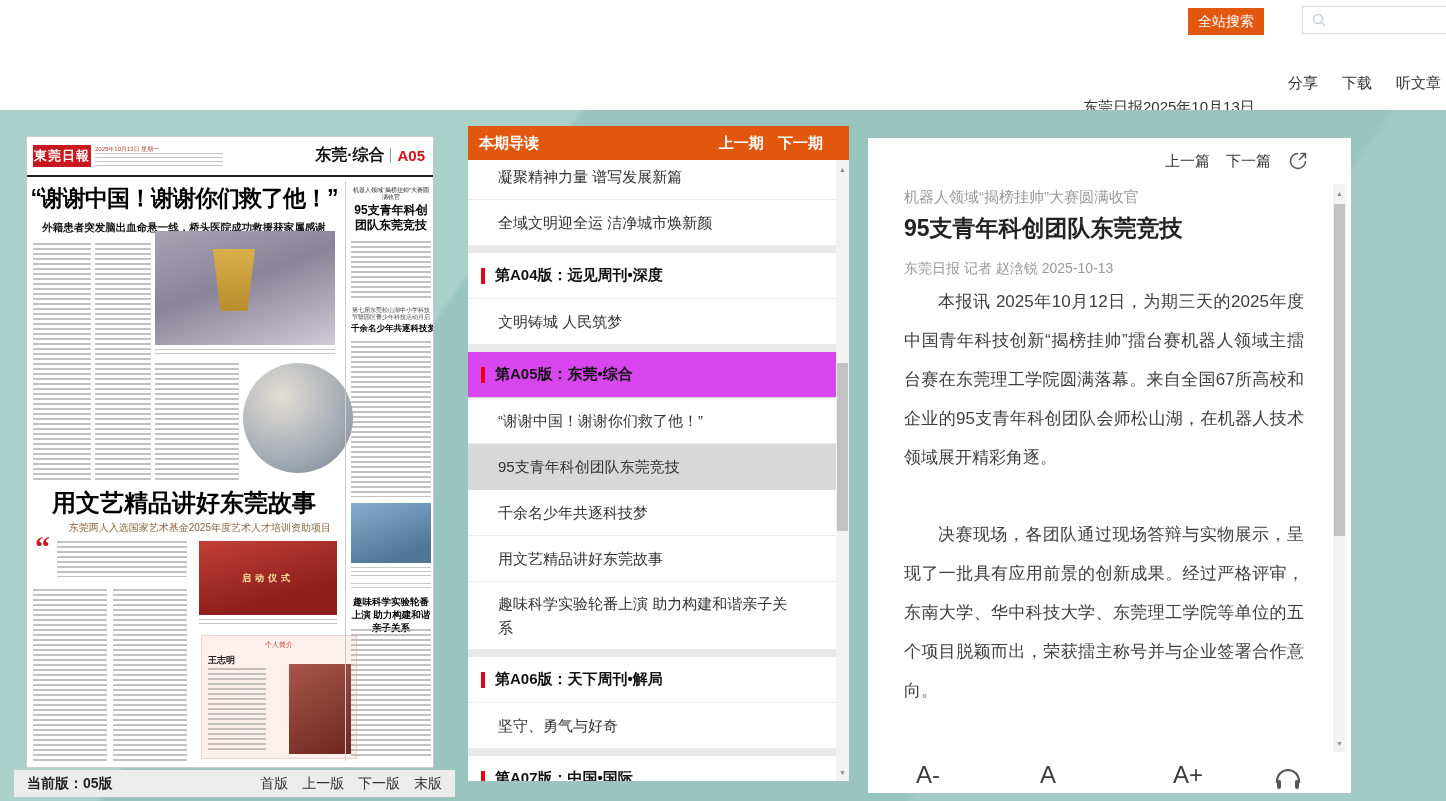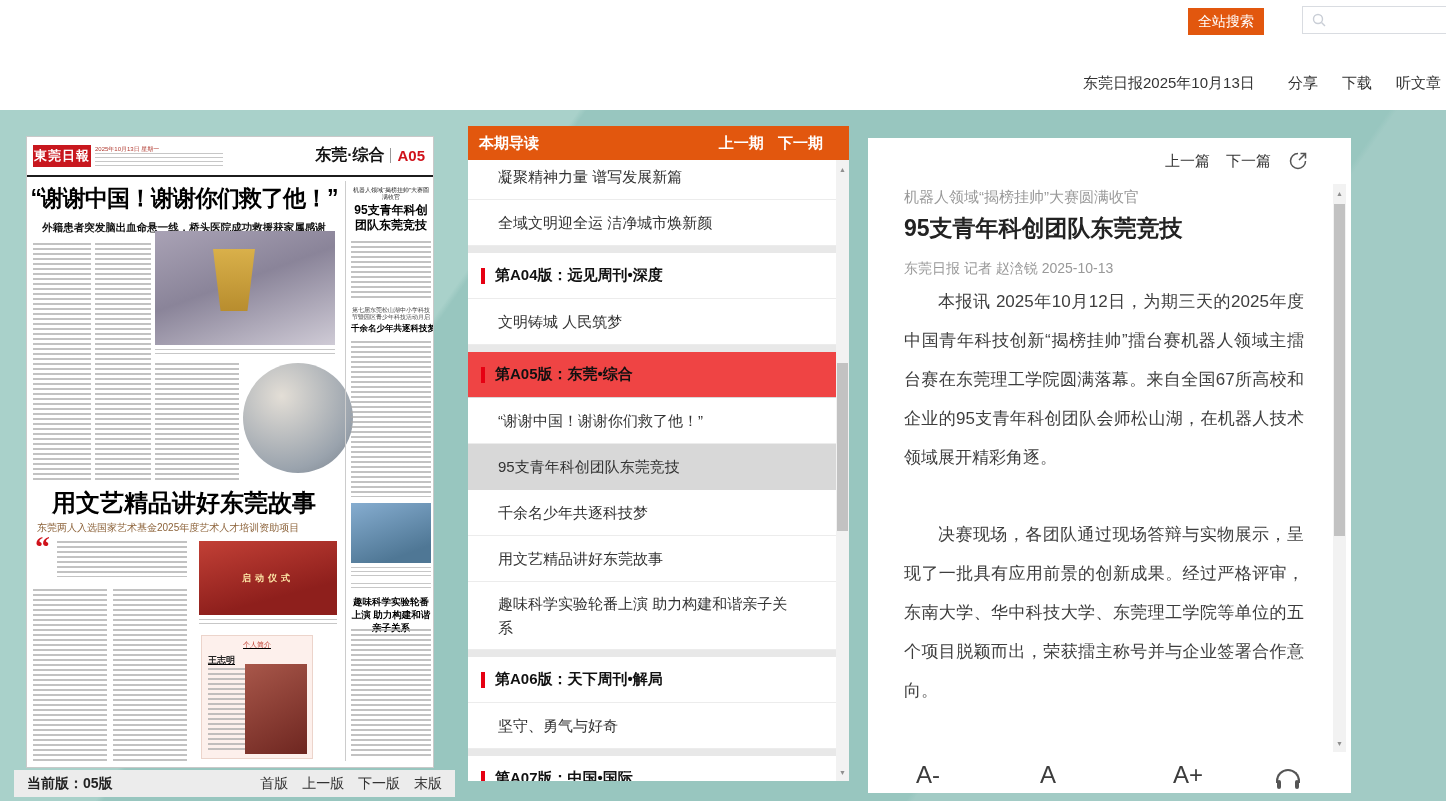--- a/index.html
+++ b/index.html
@@ -9,21 +9,21 @@
 
   
   .topbar{position:absolute;left:0;top:0;width:1446px;height:86px;background:#fff;}
   .search-btn{position:absolute;left:1188px;top:8px;width:76px;height:27px;background:#e2570e;
       color:#fff;font-size:14px;display:flex;align-items:center;justify-content:center;cursor:pointer;}
   .search-box{position:absolute;left:1302px;top:6px;width:220px;height:28px;background:#fff;
       border:1px solid #d9dce1;display:flex;align-items:center;padding-left:8px;box-sizing:border-box;}
   .search-box svg{display:block;}
   .meta-row{position:absolute;top:72px;left:0;width:1446px;height:22px;font-size:15px;color:#333;}
   .meta-row span{position:absolute;top:2px;white-space:nowrap;}
-  .m-date{left:1083px;}
+  .m-date{left:1083px;margin-top:24px;}
   .m-share{left:1288px;cursor:pointer;}
   .m-down{left:1342px;cursor:pointer;}
   .m-listen{left:1396px;cursor:pointer;}
 
   
   .workspace{position:absolute;left:0;top:110px;width:1446px;height:691px;
      background:linear-gradient(125deg,#a9d1ca 0%,#a9d1ca 30%,#98c6bf 30.4%,#98c6bf 72%,#a2cbc5 72.4%,#a2cbc5 100%);}
 
   
   .newspaper{position:absolute;left:26px;top:136px;width:408px;height:632px;background:#fff;
@@ -46,26 +46,26 @@
   .tl{background-image:repeating-linear-gradient(to bottom,#a8a8a8 0,#a8a8a8 1.6px,transparent 1.6px,transparent 5px);opacity:.7;}
   .tl-light{background-image:repeating-linear-gradient(to bottom,#b9b9b9 0,#b9b9b9 1.2px,transparent 1.2px,transparent 4px);opacity:.8;}
 
   .photo1{left:128px;top:94px;width:180px;height:114px;
      background:linear-gradient(160deg,#a9a2b5 0%,#8a8499 45%,#cfcbd6 100%);}
   .photo1 .banner{position:absolute;left:58px;top:18px;width:42px;height:62px;
      background:linear-gradient(#d9b04a,#b88d2e);clip-path:polygon(0 0,100% 0,82% 100%,18% 100%);}
   .photo-circle{left:216px;top:226px;width:110px;height:110px;border-radius:50%;
      background:radial-gradient(circle at 35% 30%,#e3ded6,#9aa3ad 70%,#77808a);}
   .feat-hl{left:2px;top:350px;width:310px;text-align:center;font-size:24px;font-weight:900;color:#000;white-space:nowrap;}
-  .feat-sub{left:10px;top:384px;width:294px;text-align:left;font-size:10px;color:#8c6239;white-space:nowrap;}
+  .feat-sub{left:10px;top:384px;width:294px;text-align:right;font-size:10px;color:#8c6239;white-space:nowrap;}
   .quote-mark{left:8px;top:400px;font-size:30px;font-weight:900;color:#d0121b;font-family:"Liberation Serif",serif;line-height:20px;}
   .photo2{left:172px;top:404px;width:138px;height:74px;
      background:linear-gradient(165deg,#c24036 0%,#8e1f1c 70%);display:flex;align-items:center;justify-content:center;}
   .photo2 .ovl{color:#ffe9a8;font-size:9px;letter-spacing:4px;font-weight:bold;text-align:right;}
-  .profile{left:174px;top:498px;width:112px;height:124px;background:#fdf0ec;border:1px solid #ecd4cb;text-decoration:underline;}
+  .profile{left:174px;top:498px;width:156px;height:124px;background:#fdf0ec;border:1px solid #ecd4cb;}
   .profile .ptitle{text-align:center;font-size:7px;color:#c0392b;margin-top:4px;}
   .profile .pname{font-size:9px;font-weight:bold;color:#222;margin:4px 0 2px 6px;}
   .profile .ptext{position:absolute;left:6px;top:32px;width:58px;height:84px;}
   .profile .pphoto{position:absolute;right:5px;top:28px;width:62px;height:90px;
      background:linear-gradient(150deg,#a8574a,#6e2620);}
   .vdiv{left:318px;top:44px;width:1px;height:580px;background:#ccc;}
   .r-kicker{left:324px;top:50px;width:80px;font-size:6px;color:#222;text-align:center;line-height:7px;height:14px;overflow:hidden;}
   .r-hl1{left:324px;top:66px;width:80px;text-align:center;font-size:12px;font-weight:900;color:#000;line-height:15px;}
   .r-kicker2{left:324px;top:170px;width:80px;font-size:6px;color:#444;text-align:center;line-height:7px;height:14px;overflow:hidden;}
   .r-hl2{left:324px;top:186px;width:80px;text-align:center;font-size:8.5px;font-weight:900;color:#000;white-space:nowrap;}
@@ -85,21 +85,21 @@
   .toc-head .t{font-weight:bold;}
   .toc-head .nav span{margin-left:10px;cursor:pointer;font-weight:bold;}
   .toc-list{margin-top:-6px;width:368px;}
   .toc-item{height:45px;line-height:45px;padding-left:30px;font-size:15px;color:#333;
      border-bottom:1px solid #ececec;cursor:pointer;white-space:normal;}
   .toc-item.two{height:68px;line-height:24px;padding-top:10px;box-sizing:border-box;padding-right:40px;}
   .toc-item.sel{background:#d8d8d8;border-bottom:1px solid #d8d8d8;}
   .toc-band{height:7px;background:#e8e8e8;}
   .toc-section{height:45px;display:flex;align-items:center;font-size:15px;font-weight:bold;color:#111;
      padding-left:13px;cursor:pointer;border-bottom:1px solid #ececec;}
-  .toc-section.sel{background:#ef4444;border-bottom:1px solid #d8d8d8;}
+  .toc-section.sel{background:#d946ef;border-bottom:1px solid #d8d8d8;}
   .redbar{width:4px;height:16px;background:#e60012;margin-right:10px;}
   .sb{position:absolute;width:13px;background:#f2f2f2;}
   .sb .up,.sb .dn{position:absolute;left:0;width:13px;height:14px;font-size:7px;color:#8f8f8f;
      display:flex;align-items:center;justify-content:center;cursor:pointer;}
   .sb .up{top:2px;} .sb .dn{bottom:2px;}
   .sb .thumb{position:absolute;left:1px;width:11px;background:#c2c2c2;cursor:pointer;}
   .toc-sb{right:0;top:34px;height:621px;}
   .toc-sb .thumb{top:203px;height:168px;}
 
   

